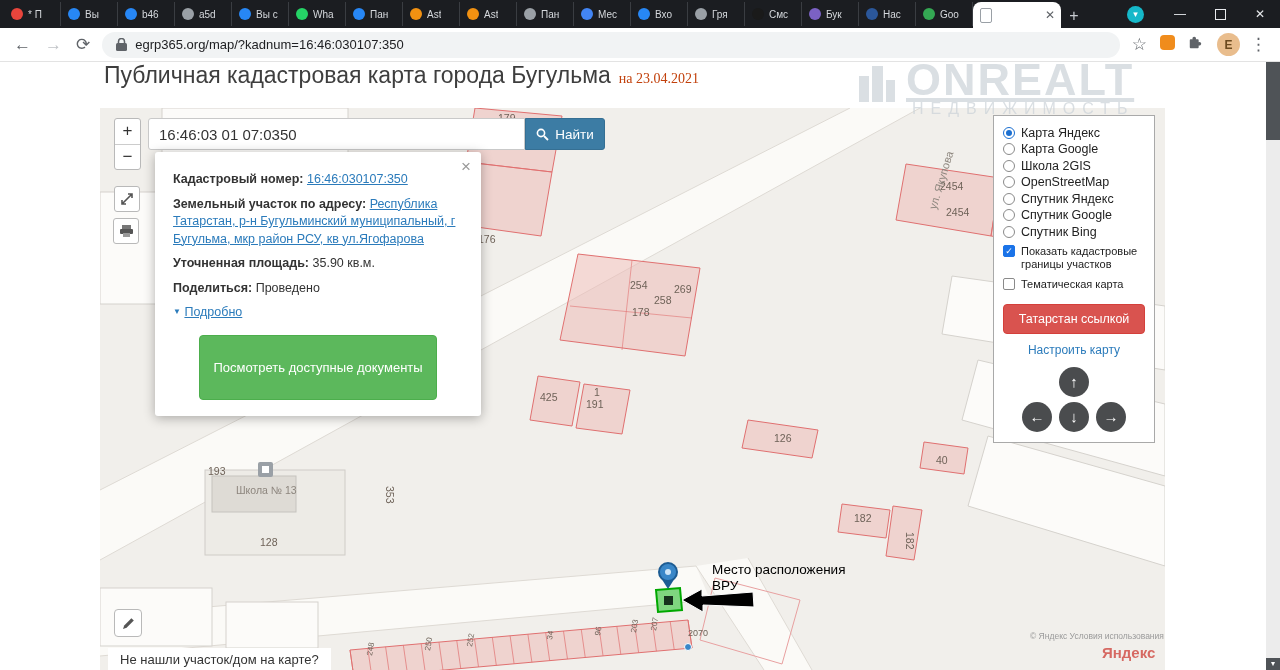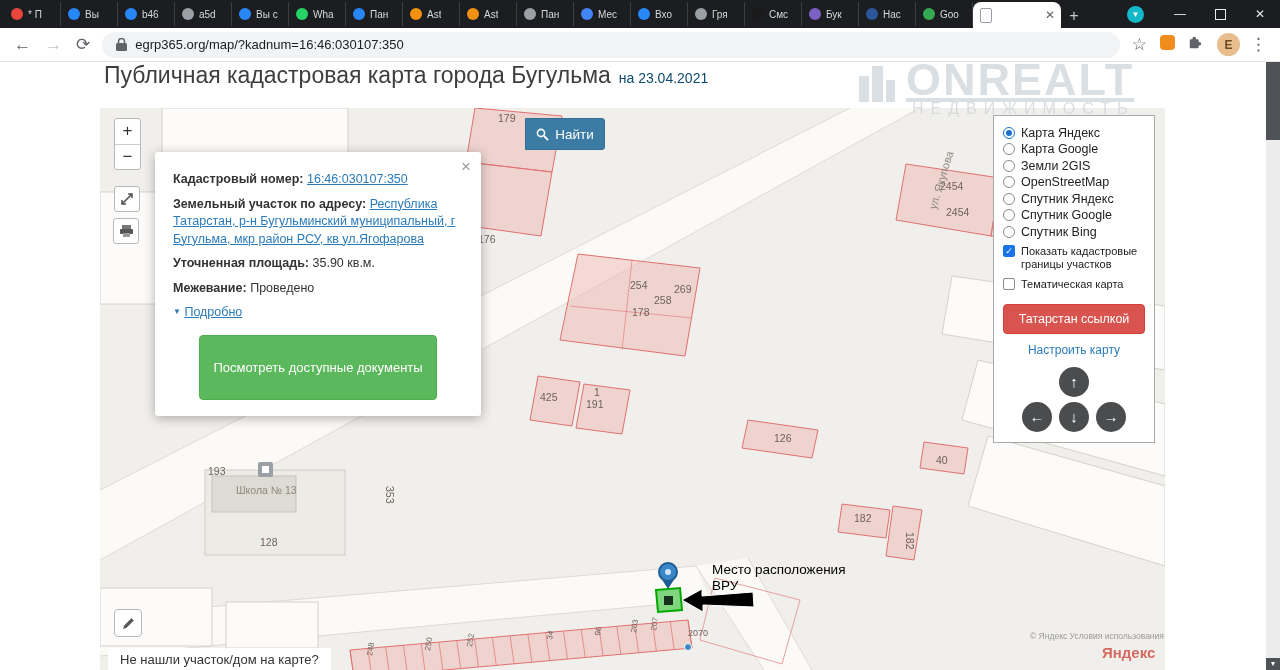--- a/index.html
+++ b/index.html
@@ -37,21 +37,21 @@
           align-items:center;padding:0 14px;cursor:text;}
   .url-text{font-size:13px;color:#202124;margin-left:8px;}
   .tb-ico{margin-right:13px;color:#5f6368;font-size:17px;cursor:pointer;}
   .ext-orange{width:15px;height:15px;border-radius:4px;background:#f08c1c;display:inline-block;}
   .avatar{width:23px;height:23px;border-radius:50%;background:#e9bd8d;color:#6c4a1f;font-size:12px;
           font-weight:bold;display:flex;align-items:center;justify-content:center;margin-right:10px;cursor:pointer;}
 
   
   .page{position:absolute;top:62px;left:0;right:0;bottom:0;background:#fff;overflow:hidden;}
   .page-title{position:absolute;left:104px;top:0;font-size:23px;font-weight:500;color:#3e3e3e;margin:0;white-space:nowrap;}
-  .page-date{font-size:14px;font-weight:400;color:#0c4a6e;margin-left:8px;}
+  .page-date{font-size:14px;font-weight:400;color:#c2410c;margin-left:8px;font-family:Liberation Serif, serif;}
 
   .watermark{position:absolute;left:856px;top:-8px;z-index:30;pointer-events:none;opacity:.72;}
   .wm-row{display:flex;align-items:center;gap:8px;}
   .wm-text{font-size:45px;font-weight:bold;color:#ccd3d9;letter-spacing:2px;text-decoration:underline;}
   .wm-sub{font-size:16px;color:#ccd3d9;letter-spacing:7px;margin-top:-6px;padding-left:56px;}
 
   .scrollbar{position:absolute;right:0;top:0;bottom:0;width:14px;background:#ececec;z-index:40;}
   .sb-thumb{position:absolute;top:0;left:0;right:0;height:78px;background:#4f5357;}
   .sb-btn{position:absolute;bottom:0;left:0;right:0;height:12px;background:#4f5357;color:#fff;
           font-size:8px;text-align:center;line-height:12px;}
@@ -376,56 +376,57 @@
       </svg>
     </div>
     <div class="ctl prbtn">
       <svg width="15" height="14">
         <rect x="3" y="1" width="9" height="4" fill="#777"></rect>
         <rect x="1" y="5" width="13" height="5" rx="1" fill="#555"></rect>
         <rect x="4" y="9" width="7" height="4" fill="#999"></rect>
       </svg>
     </div>
 
+    <input class="search-input" type="text" value="16:46:03 01 07:0350" style="">
     <div class="search-btn">
       <svg width="13" height="13">
         <circle cx="5" cy="5" r="3.6" stroke="#fff" stroke-width="1.6" fill="none"></circle>
         <line x1="8" y1="8" x2="12" y2="12" stroke="#fff" stroke-width="1.8"></line>
       </svg>
       <span>Найти</span>
     </div>
 
     <div class="popup">
       <span class="popup-close">×</span>
       <p><b>Кадастровый номер:</b>
          <a>16:46:030107:350</a></p>
       <p><b>Земельный участок по адресу:</b>
          <a>Республика Татарстан, р-н Бугульминский муниципальный, г Бугульма, мкр район РСУ, кв ул.Ягофарова</a></p>
       <p><b>Уточненная площадь:</b>
          <span>35.90 кв.м.</span></p>
-      <p><b>Межевание:</b>
+      <p><b>Поделиться:</b>
          <span>Проведено</span></p>
       <p><span class="tri">▼</span>
          <a>Подробно</a></p>
       <button class="docs-btn">Посмотреть доступные документы</button>
     </div>
 
     <div class="panel">
       <div id="panel-options">
           <div class="opt-row">
             <span class="radio on"></span>
             <span>Карта Яндекс</span>
           </div>
           <div class="opt-row">
             <span class="radio"></span>
             <span>Карта Google</span>
           </div>
           <div class="opt-row">
             <span class="radio"></span>
-            <span>Земли 2GIS</span>
+            <span>Школа 2GIS</span>
           </div>
           <div class="opt-row">
             <span class="radio"></span>
             <span>OpenStreetMap</span>
           </div>
           <div class="opt-row">
             <span class="radio"></span>
             <span>Спутник Яндекс</span>
           </div>
           <div class="opt-row">

